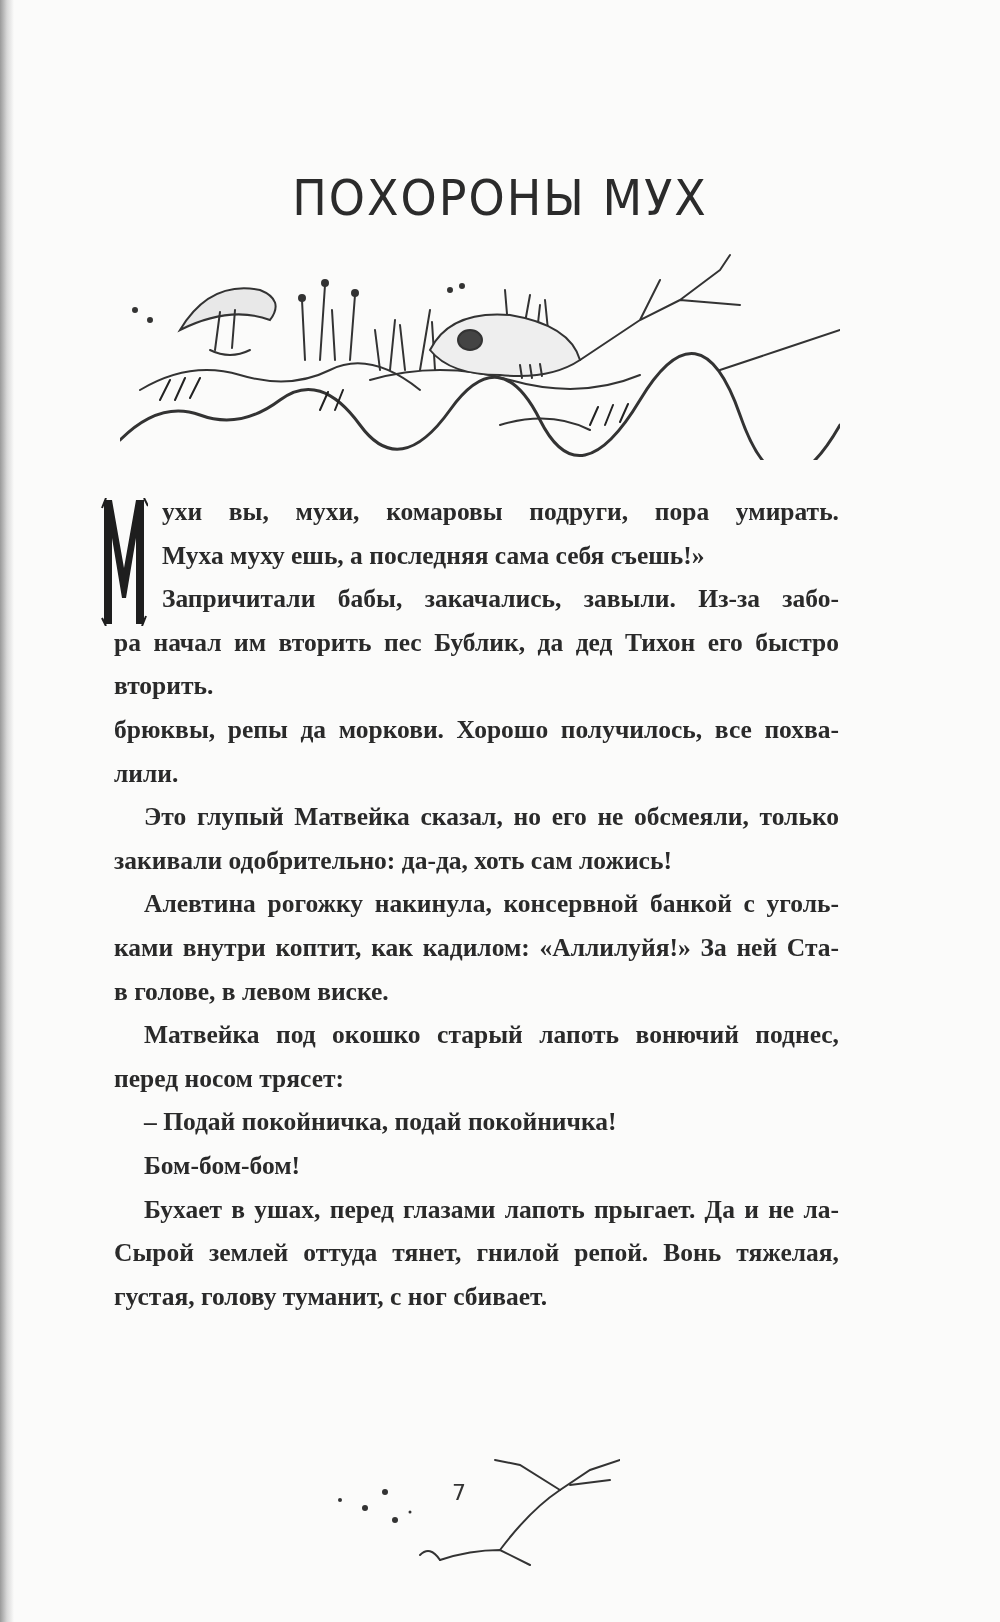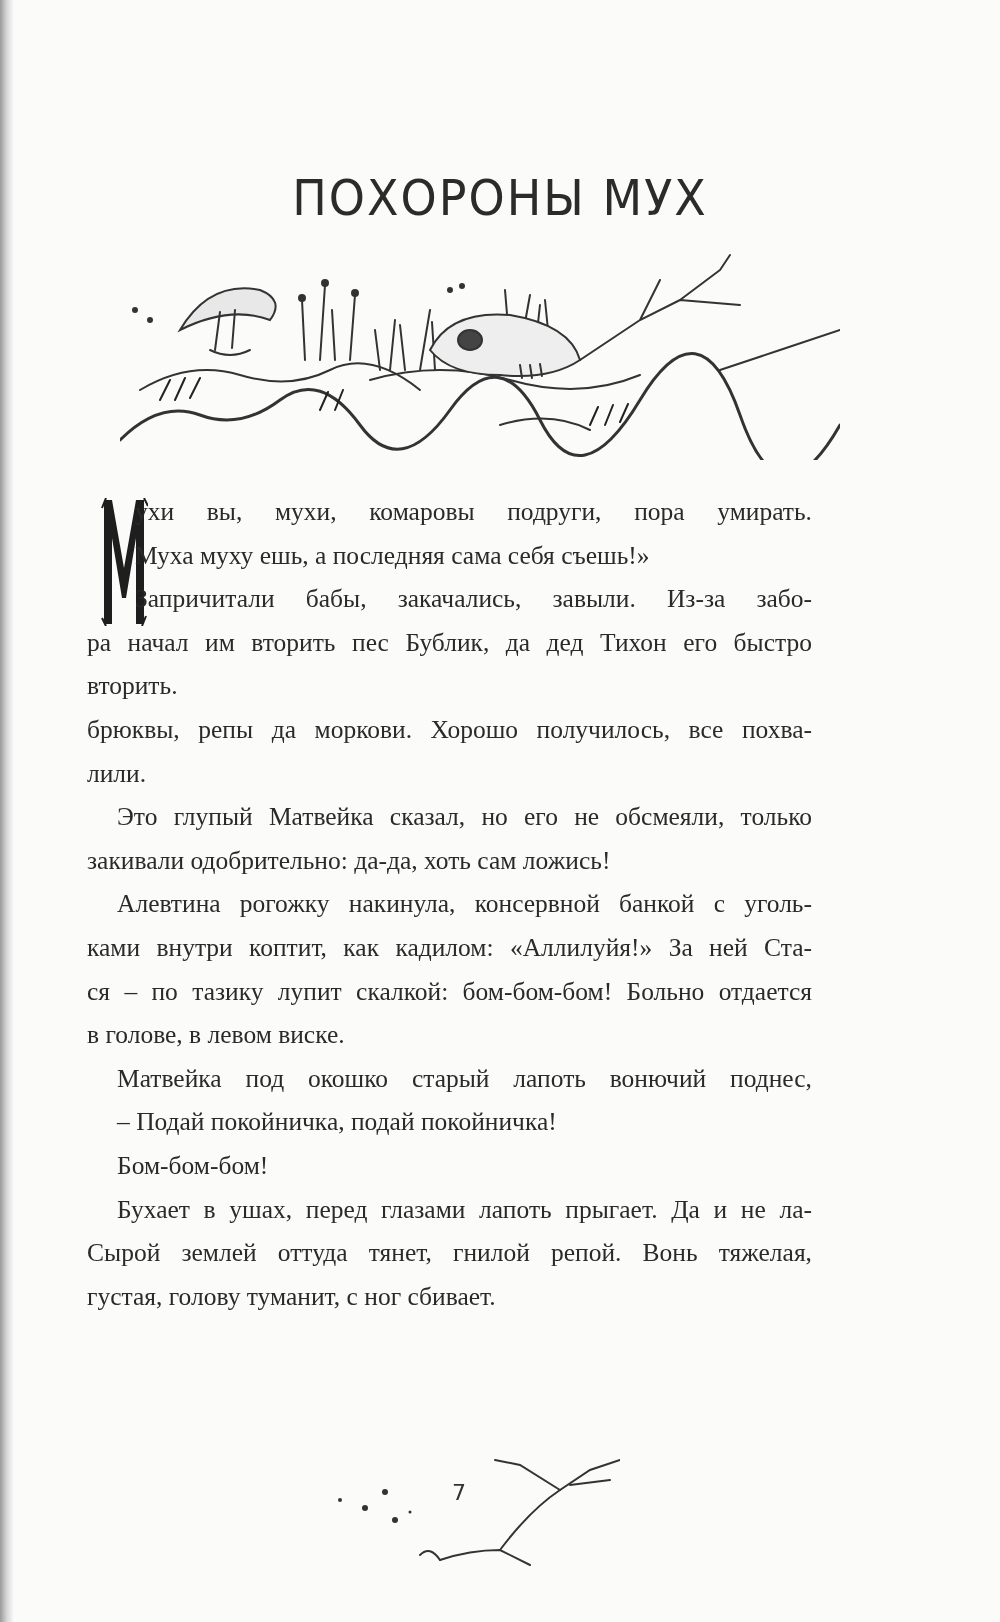--- a/index.html
+++ b/index.html
@@ -14,22 +14,22 @@
       background: linear-gradient(to right, #9a9a9a 0%, #d8d8d8 50%, rgba(251,251,250,0) 100%);
     }
     .title {
       position: absolute; left: 0; width: 1000px; top: 140px;
       text-align: center; font-family: "DejaVu Sans", sans-serif;
       font-size: 46px; letter-spacing: 2px; font-weight: normal;
       color: #2b2b2b; transform: scaleY(1.08);
     }
     .illustration { position: absolute; left: 120px; top: 250px; width: 720px; height: 210px; }
     .text {
-      position: absolute; left: 87px; top: 490px; width: 725px;
-      font-size: 25.5px; line-height: 43.6px;
+      position: absolute; left: 114px; top: 490px; width: 725px;
+      font-size: 25.5px; line-height: 43.6px; font-weight: bold;
     }
     .line { white-space: nowrap; height: 43.6px; }
     .justify { text-align: justify; text-align-last: justify; white-space: normal; }
     .indent { padding-left: 30px; }
     .drop-indent { padding-left: 48px; }
     .dropcap {
       position: absolute; left: 100px; top: 498px; width: 48px; height: 128px;
     }
     .footer-ornament { position: absolute; left: 320px; top: 1450px; width: 300px; height: 120px; }
     .page-number {
@@ -91,23 +91,23 @@
   <div class="line drop-indent">Муха муху ешь, а последняя сама себя съешь!»</div>
   <div class="line justify drop-indent">Запричитали бабы, закачались, завыли. Из-за забо-</div>
   <div class="line justify">ра начал им вторить пес Бублик, да дед Тихон его быстро</div>
   <div class="line">вторить.</div>
   <div class="line justify">брюквы, репы да моркови. Хорошо получилось, все похва-</div>
   <div class="line">лили.</div>
   <div class="line justify indent">Это глупый Матвейка сказал, но его не обсмеяли, только</div>
   <div class="line">закивали одобрительно: да-да, хоть сам ложись!</div>
   <div class="line justify indent">Алевтина рогожку накинула, консервной банкой с уголь-</div>
   <div class="line justify">ками внутри коптит, как кадилом: «Аллилуйя!» За ней Ста-</div>
-  <div class="line justify">ся – по тазику лупит скалкой: бом-бом-бом! Больно отдается</div>
   <div class="line">в голове, в левом виске.</div>
   <div class="line justify indent">Матвейка под окошко старый лапоть вонючий поднес,</div>
+  <div class="line">перед носом трясет:</div>
   <div class="line indent">– Подай покойничка, подай покойничка!</div>
   <div class="line indent">Бом-бом-бом!</div>
   <div class="line justify indent">Бухает в ушах, перед глазами лапоть прыгает. Да и не ла-</div>
   <div class="line justify">Сырой землей оттуда тянет, гнилой репой. Вонь тяжелая,</div>
   <div class="line">густая, голову туманит, с ног сбивает.</div>
 </div>
 
 <svg class="footer-ornament" viewBox="0 0 300 120">
   <g stroke="#333" fill="none" stroke-linecap="round" stroke-width="2">
     <path d="M180 100 Q210 60 240 40 L270 20 L300 10"></path>

